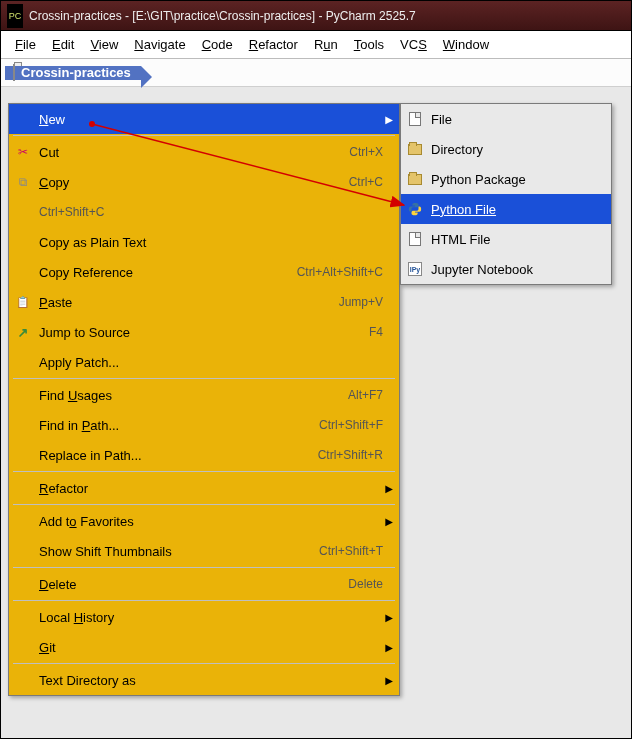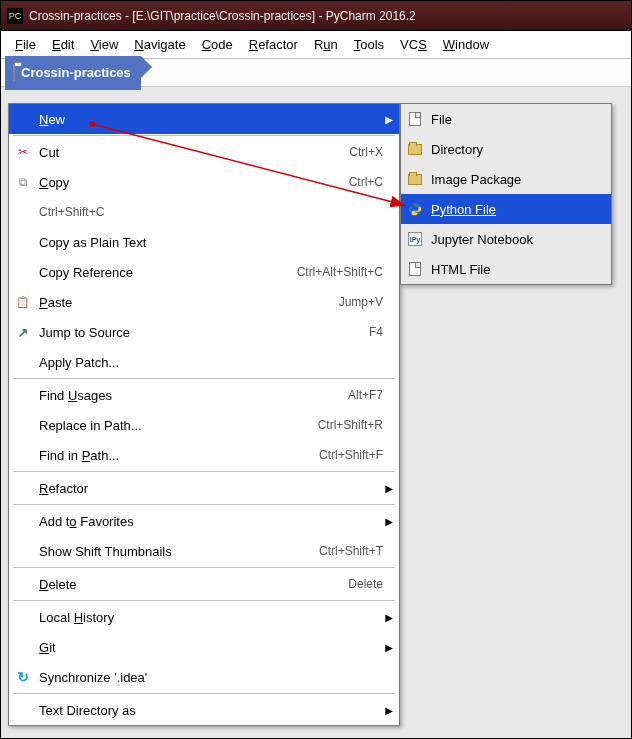--- a/index.html
+++ b/index.html
@@ -1,28 +1,28 @@
 <!DOCTYPE html>
 <html><head>
 <meta charset="utf-8">
 <style>
 * { margin:0; padding:0; box-sizing:border-box; font-family:"Segoe UI",Tahoma,sans-serif; font-size:13px; }
 body { width:632px; height:739px; background:#3b3b3b; overflow:hidden; position:relative; }
 .window { width:632px; height:739px; border:1px solid #000; background:#e8e8e8; }
 .titlebar { height:30px; background:linear-gradient(#5c2323,#3e1414); color:#eee; display:flex; align-items:center; padding:0 6px; border-bottom:1px solid #000; }
-.titlebar .icon-app { width:16px; height:16px; background:#000; display:inline-flex; align-items:center; justify-content:center; color:#cfe06a; font-size:9px; font-weight:normal; margin-right:6px; }
+.titlebar .icon-app { width:16px; height:24px; background:#000; display:inline-flex; align-items:center; justify-content:center; color:#cfe06a; font-size:9px; font-weight:normal; margin-right:6px; }
 .titlebar .title { font-size:12px; }
 .menubar { height:28px; background:#fff; display:flex; align-items:center; padding:0 6px; border-bottom:1px solid #bcbcbc; }
 .menubar .mi { padding:4px 8px; color:#000; cursor:default; }
 .menubar .mi u { text-decoration:underline; }
 .crumbbar { height:28px; background:#fcfcfc; border-bottom:1px solid #cfcfcf; display:flex; align-items:center; padding-left:4px; }
-.crumb { background:#5272c2; color:#fff; height:34px; display:flex; align-items:center; padding:0 10px 0 8px; position:relative; font-weight:bold; }
+.crumb { background:#5272c2; color:#fff; height:14px; display:flex; align-items:center; padding:0 10px 0 8px; position:relative; font-weight:bold; }
 .crumb::after { content:""; position:absolute; right:-11px; top:0; border-top:11px solid transparent; border-bottom:11px solid transparent; border-left:11px solid #5272c2; }
 .crumb .folder-icon { margin-right:6px; }
-.ctx { position:absolute; top:103px; left:8px; width:392px; background:#ffffff; border:1px solid #7a7a7a; box-shadow:2px 2px 4px rgba(0,0,0,0.3); }
+.ctx { position:absolute; top:103px; left:8px; width:392px; background:#eab308; border:1px solid #7a7a7a; box-shadow:2px 2px 4px rgba(0,0,0,0.3); }
 .ctx .row { height:30px; display:flex; align-items:center; padding:0 10px 0 30px; position:relative; color:#000; }
 .ctx .row.sel { background:#1a50d8; color:#fff; }
 .ctx .row .ic { position:absolute; left:6px; width:16px; height:16px; display:flex; align-items:center; justify-content:center; }
 .ctx .row .lbl { flex:1; }
 .ctx .row .sc { color:#555; padding-right:6px; font-size:12px;text-align:center; }
 .ctx .row .arrow { position:absolute; right:6px; font-size:10px; }
 .ctx .sep { height:1px; background:#bfbfbf; margin:1px 4px; }
 .sub { position:absolute; top:103px; left:400px; width:212px; background:#e9e9e9; border:1px solid #7a7a7a; box-shadow:2px 2px 4px rgba(0,0,0,0.3); }
 .sub .row { height:30px; display:flex; align-items:center; padding:0 10px 0 30px; position:relative; color:#000; }
 .sub .row.sel { background:#1a50d8; color:#fff;text-decoration:underline; }
@@ -43,21 +43,21 @@
 .icon-jump::before { content:"↗"; color:#3a8a3a; font-weight:bold; }
 svg.annot { position:absolute; top:0; left:0; pointer-events:none; }
 u { text-decoration:underline; }
 </style>
 </head>
 <body>
 
 <div class="window">
   <div class="titlebar">
     <span class="icon-app">PC</span>
-    <span class="title">Crossin-practices - [E:\GIT\practice\Crossin-practices] - PyCharm 2016.2</span>
+    <span class="title">Crossin-practices - [E:\GIT\practice\Crossin-practices] - PyCharm 2525.7</span>
   </div>
   <div class="menubar" id="menubar">
       <div class="mi"><u>F</u>ile</div>
       <div class="mi"><u>E</u>dit</div>
       <div class="mi"><u>V</u>iew</div>
       <div class="mi"><u>N</u>avigate</div>
       <div class="mi"><u>C</u>ode</div>
       <div class="mi"><u>R</u>efactor</div>
       <div class="mi">R<u>u</u>n</div>
       <div class="mi"><u>T</u>ools</div>
@@ -110,27 +110,27 @@
     </div>
     <div class="row">
       <span class="lbl">Apply Patch...</span>
     </div>
     <div class="sep"></div>
     <div class="row">
       <span class="lbl">Find <u>U</u>sages</span>
       <span class="sc">Alt+F7</span>
     </div>
     <div class="row">
+      <span class="lbl">Find in <u>P</u>ath...</span>
+      <span class="sc">Ctrl+Shift+F</span>
+    </div>
+    <div class="row">
       <span class="lbl">Replace in Path...</span>
       <span class="sc">Ctrl+Shift+R</span>
     </div>
-    <div class="row">
-      <span class="lbl">Find in <u>P</u>ath...</span>
-      <span class="sc">Ctrl+Shift+F</span>
-    </div>
     <div class="sep"></div>
     <div class="row">
       <span class="lbl"><u>R</u>efactor</span>
       <span class="arrow">▶</span>
     </div>
     <div class="sep"></div>
     <div class="row">
       <span class="lbl">Add t<u>o</u> Favorites</span>
       <span class="arrow">▶</span>
     </div>
@@ -145,24 +145,20 @@
     </div>
     <div class="sep"></div>
     <div class="row">
       <span class="lbl">Local <u>H</u>istory</span>
       <span class="arrow">▶</span>
     </div>
     <div class="row">
       <span class="lbl"><u>G</u>it</span>
       <span class="arrow">▶</span>
     </div>
-    <div class="row">
-      <span class="ic icon-sync"></span>
-      <span class="lbl">Synchronize '.idea'</span>
-    </div>
     <div class="sep"></div>
     <div class="row">
       <span class="lbl">Text Directory as</span>
       <span class="arrow">▶</span>
     </div>
   </div>
 <div class="sub" id="sub">
     <div class="row">
       <span class="ic">
         <span class="icon-file"></span>
@@ -172,44 +168,44 @@
     <div class="row">
       <span class="ic">
         <span class="icon-folder"></span>
       </span>
       <span class="lbl">Directory</span>
     </div>
     <div class="row">
       <span class="ic">
         <span class="icon-folder"></span>
       </span>
-      <span class="lbl">Image Package</span>
+      <span class="lbl">Python Package</span>
     </div>
     <div class="row sel">
       <span class="ic">
         <span class="icon-py">
           <svg viewBox="0 0 16 16">
             <path fill="#3671a3" d="M8 1c-2 0-3 .5-3 2v1h3v1H3c-1.5 0-2 1-2 3s.5 3 2 3h1V8c0-1.5 1-2 2-2h4c1 0 2-.5 2-2V3c0-1.5-1-2-4-2z"></path>
             <path fill="#ffd43b" d="M8 15c2 0 3-.5 3-2v-1H8v-1h5c1.5 0 2-1 2-3s-.5-3-2-3h-1v3c0 1.5-1 2-2 2H6c-1 0-2 .5-2 2v1c0 1.5 1 2 4 2z"></path>
           </svg>
         </span>
       </span>
       <span class="lbl">Python File</span>
     </div>
     <div class="row">
       <span class="ic">
+        <span class="icon-file"></span>
+      </span>
+      <span class="lbl">HTML File</span>
+    </div>
+    <div class="row">
+      <span class="ic">
         <span class="icon-jp">IPy</span>
       </span>
       <span class="lbl">Jupyter Notebook</span>
-    </div>
-    <div class="row">
-      <span class="ic">
-        <span class="icon-file"></span>
-      </span>
-      <span class="lbl">HTML File</span>
     </div>
   </div>
 
 <svg class="annot" width="632" height="739">
   <defs>
     <marker id="ah" markerWidth="10" markerHeight="8" refX="9" refY="4" orient="auto">
       <path d="M0,0 L10,4 L0,8 z" fill="#d30000"></path>
     </marker>
   </defs>
   <circle cx="92" cy="124" r="3" fill="#d30000"></circle>

